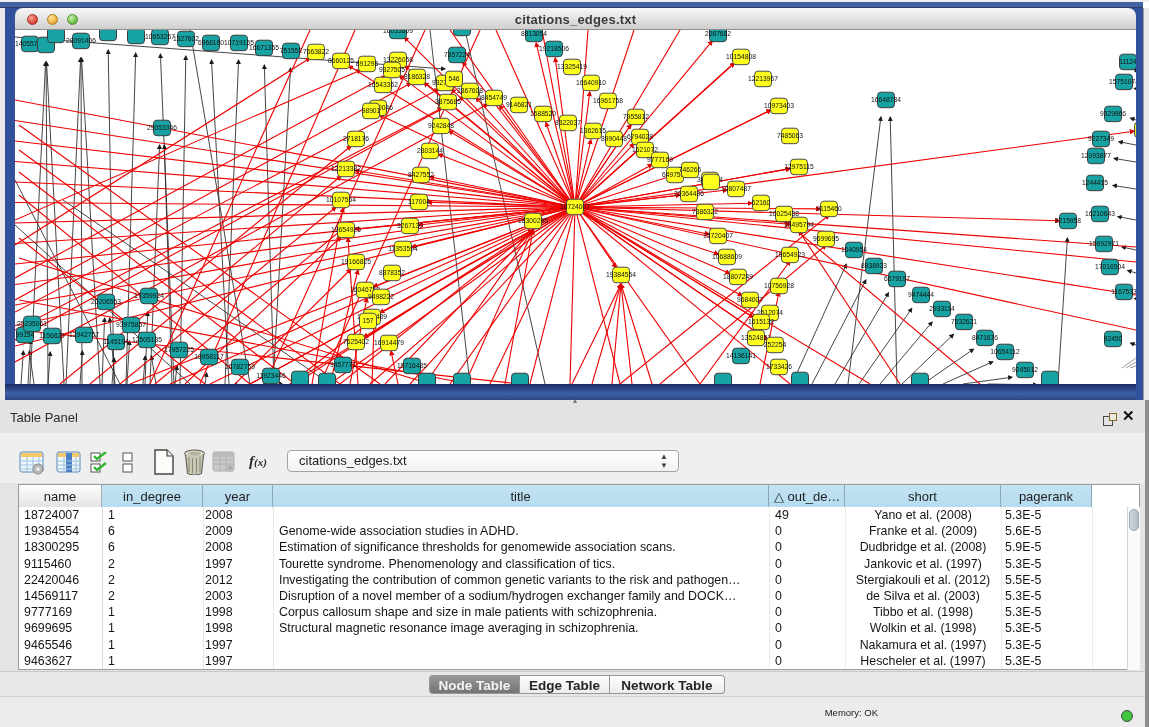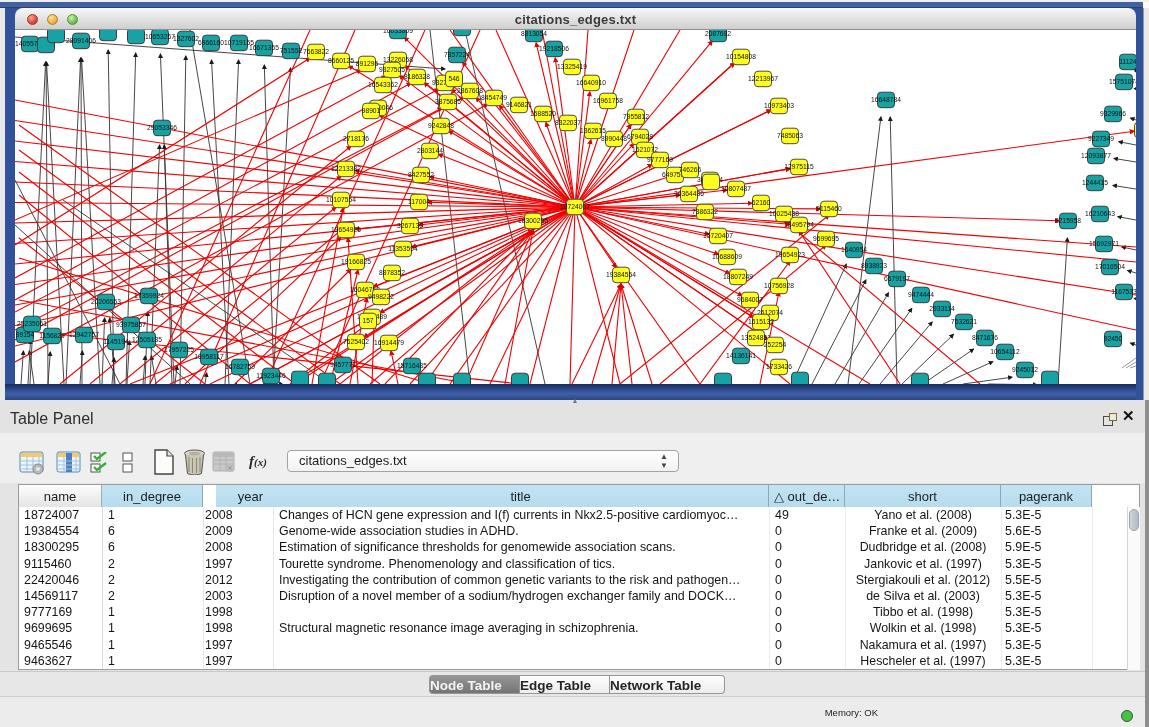--- a/index.html
+++ b/index.html
@@ -9,47 +9,47 @@
 #netbg{left:5px;top:8px;width:1138px;height:392px;background:#31519b}
 #leftgray{left:0;top:8px;width:5px;height:392px;background:#e9e9e9}
 #rightgray{left:1143px;top:8px;width:6px;height:392px;background:#e9e9e9;border-left:1px solid #9a9a9a}
 #botband{left:5px;top:384px;width:1131px;height:16px;background:linear-gradient(#182c60,#3e60a8 60%,#2c4683)}
 #titlebar{left:15px;top:8px;width:1121px;height:22px;background:linear-gradient(#f7f7f7,#cfcfcf);border-radius:8px 8px 0 0;border-bottom:1px solid #8f8f8f}
 #title{left:0;top:4px;width:1121px;text-align:center;font-size:13px;font-weight:700;color:#3c3c3c;letter-spacing:.2px}
 .tl{top:5.5px;width:11px;height:11px;border-radius:50%}
 #canvas{left:15px;top:30px;width:1121px;height:354px;background:#fff}
 #tpanel{left:0;top:400px;width:1149px;height:327px;background:#e4e4e4}
 #tphead{left:0;top:400px;width:1149px;height:33px;background:#e3e3e3}
-#tptitle{left:10px;top:410px;font-size:16px;color:#2e2e2e}
+#tptitle{left:10px;top:410px;font-size:13px;color:#2e2e2e}
 #splitter{left:569px;top:399px;width:12px;height:4px;color:#777;font-size:7px;line-height:4px;text-align:center}
 #toolrow{left:0;top:433px;width:1149px;height:50px;background:#efefef}
 #combo{left:287px;top:450px;width:392px;height:22px;background:linear-gradient(#ffffff,#f2f2f2);border:1px solid #a3a3a3;border-radius:4px;font-size:13px;color:#1c1c1c;line-height:20px;padding-left:11px}
 #spin{left:660px;top:452px;font-size:8px;color:#444;line-height:9px;text-align:center}
 #tbl{left:18px;top:484px;width:1122px;height:186px;background:#fff;border:1px solid #9b9b9b}
 .hd{position:absolute;top:484px;height:23px;background:linear-gradient(#c3e3f3,#b5dcef);border-right:1px solid #8fa6b4;border-top:1px solid #9b9b9b;font-size:13px;color:#1e1e1e;text-align:center;line-height:23px}
 #h0{left:19px;width:83px;background:linear-gradient(#fdfdfd,#e4e4e4);border-right:1px solid #a9a9a9}
 #h1{left:102px;width:101px}
-#h2{left:216px;width:70px}
+#h2{left:203px;width:70px}
 #h3{left:273px;width:496px}
 #h4{left:769px;width:76px;text-align:left;padding-left:5px}
 #h5{left:845px;width:156px}
 #h6{left:1001px;width:91px}
 #hfill{left:1092px;width:35px;background:#fff;border-right:none}
 #vsb{left:1127px;top:507px;width:13px;height:163px;background:#fafafa;border-left:1px solid #d5d5d5}
 #vthumb{left:1128.5px;top:509px;width:10px;height:22px;background:linear-gradient(90deg,#cfd6dc,#aebbc6);border:1px solid #98a6b2;border-radius:5px}
 .trow{position:absolute;left:19px;width:1108px;height:16.2px;font-size:12.4px;color:#151515;white-space:nowrap}
 .trow span{position:absolute;top:0;line-height:16.2px}
 .c0{left:5px}.c1{left:89px}.c2{left:186px}.c3{left:260px;width:492px;overflow:hidden}
 .c4{left:756px}.c5{left:826px;width:156px;text-align:center}.c6{left:986px}
 #rowsep1{left:102px;top:507px;width:1px;height:162px;background:#d8d8d8}
 .rs{top:507px;width:1px;height:162px;background:#ececec}
 #rowsep2{left:203px;top:507px;width:1px;height:162px;background:#e6e6e6}
 #rowsep3{left:273px;top:507px;width:1px;height:162px;background:#e6e6e6}
 #tabwrap{left:0;top:671px;width:1149px;height:25px;background:#e7e7e7;border-top:1px solid #c9c9c9}
-.tab{position:absolute;top:675px;height:19px;font-size:13.5px;font-weight:700;text-align:left;line-height:19px;border:1px solid #969696}
+.tab{position:absolute;top:675px;height:19px;font-size:13.5px;font-weight:700;text-align:center;line-height:19px;border:1px solid #969696}
 #tab1{left:429px;width:90px;background:linear-gradient(#979797,#747474);color:#f4f4f4;border-radius:4px 0 0 4px;border-right:none}
 #tab2{left:519px;width:91px;background:linear-gradient(#fefefe,#ececec);color:#262626}
 #tab3{left:610px;width:115px;background:linear-gradient(#fefefe,#ececec);color:#262626;border-radius:0 4px 4px 0;border-left:none}
 #status{left:0;top:696px;width:1149px;height:31px;background:#ececec;border-top:1px solid #cfcfcf}
 #mem{right:32px;top:707px;font-size:9.5px;color:#1c1c1c}
 #memdot{left:1121px;top:710px;width:12px;height:12px;border-radius:50%;background:#3ec63c;border:1.5px solid #4a4a4a}
 #redge{left:1145px;top:400px;width:4px;height:327px;background:#8e8e8e}
 #licon{left:1103px;top:412px;width:14px;height:13px}
 #xicon{left:1122px;top:407px;font-size:15px;font-weight:700;color:#111}
 .ticon{position:absolute;top:450px}
@@ -623,21 +623,20 @@
 <div class="abs hd" id="h2">year</div>
 <div class="abs hd" id="h3">title</div>
 <div class="abs hd" id="h4">△ out_de…</div>
 <div class="abs hd" id="h5">short</div>
 <div class="abs hd" id="h6">pagerank</div>
 <div class="abs hd" id="hfill"></div>
 <div class="trow" style="top:507.0px">
       <span class="c0">18724007</span>
       <span class="c1">1</span>
       <span class="c2">2008</span>
-      <span class="c3">Changes of HCN gene expression and I(f) currents in Nkx2.5‑positive cardiomyoc…</span>
       <span class="c4">49</span>
       <span class="c5">Yano et al. (2008)</span>
       <span class="c6">5.3E‑5</span>
     </div>
     <div class="trow" style="top:523.2px">
       <span class="c0">19384554</span>
       <span class="c1">6</span>
       <span class="c2">2009</span>
       <span class="c3">Genome‑wide association studies in ADHD.</span>
       <span class="c4">0</span>
@@ -677,20 +676,21 @@
       <span class="c2">2003</span>
       <span class="c3">Disruption of a novel member of a sodium/hydrogen exchanger family and DOCK…</span>
       <span class="c4">0</span>
       <span class="c5">de Silva et al. (2003)</span>
       <span class="c6">5.3E‑5</span>
     </div>
     <div class="trow" style="top:604.2px">
       <span class="c0">9777169</span>
       <span class="c1">1</span>
       <span class="c2">1998</span>
+      <span class="c3">Corpus callosum shape and size in male patients with schizophrenia.</span>
       <span class="c4">0</span>
       <span class="c5">Tibbo et al. (1998)</span>
       <span class="c6">5.3E‑5</span>
     </div>
     <div class="trow" style="top:620.4px">
       <span class="c0">9699695</span>
       <span class="c1">1</span>
       <span class="c2">1998</span>
       <span class="c3">Structural magnetic resonance image averaging in schizophrenia.</span>
       <span class="c4">0</span>

